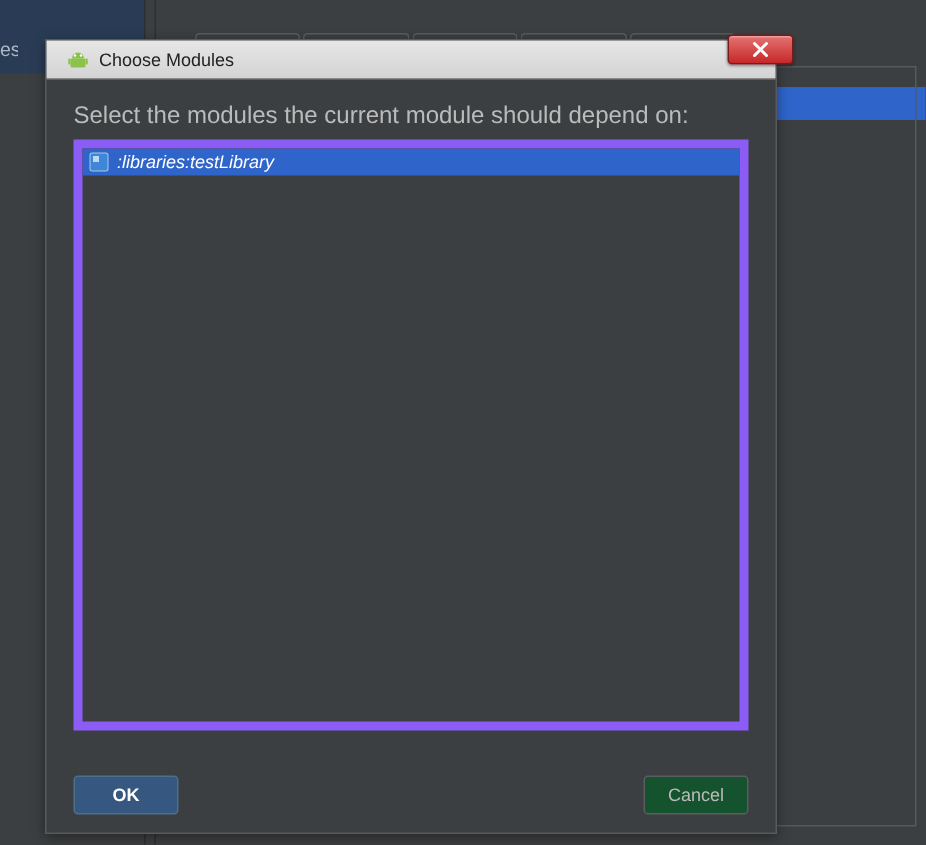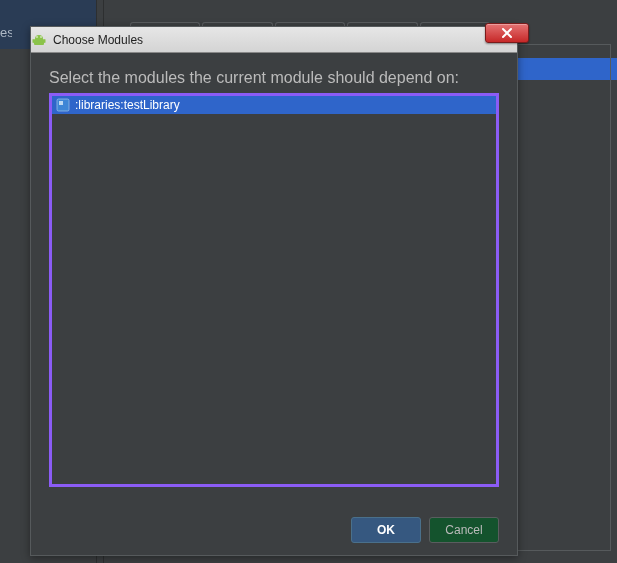--- a/index.html
+++ b/index.html
@@ -71,21 +71,21 @@
       width: 488px; height: 530px;
       background: #3c3f41;
       border: 1px solid #565a5c;
       box-shadow: 0 2px 8px rgba(0,0,0,0.4);
     }
     .titlebar {
       height: 26px;
       background: linear-gradient(#e6e6e6, #d4d4d4);
       display: flex;
       align-items: center;
-      padding: 0 0;
+      padding: 0 13px;
       position: relative;
       border-bottom: 1px solid #888;
     }
     .titlebar .app-icon {
       width: 16px; height: 16px;
       margin-right: 6px;
       display: flex; align-items: center; justify-content: center;
     }
     .titlebar .title-text {
       color: #222;
@@ -109,43 +109,44 @@
       display: flex; flex-direction: column;
       height: calc(100% - 26px);
     }
     .instruction {
       color: #bbbbbb;
       font-size: 16px;
       margin-bottom: 6px;
     }
     .module-list {
       flex: 1;
-      border: 3px solid #8b5cf6;
+      border: 6px solid #8b5cf6;
       background: #3c3f41;
       overflow: hidden;
+      font-style: italic;
     }
     .module-item {
       height: 18px;
       display: flex;
       align-items: center;
       padding: 0 4px;
       cursor: pointer;
     }
     .module-item.selected {
       background: #2f65ca;
       color: #ffffff;
     }
     .module-icon {
       width: 14px; height: 14px;
       margin-right: 5px;
       display: flex; align-items: center; justify-content: center;
     }
     .button-row {
       display: flex;
-      justify-content: flex-end;
+      justify-content: space-between;
       gap: 8px;
       margin-top: 30px;
     }
     .btn {
       min-width: 70px;
       height: 26px;
       border: 1px solid #5a5d5f;
       background: #14532d;
       color: #bbbbbb;
       font-size: 12px;

